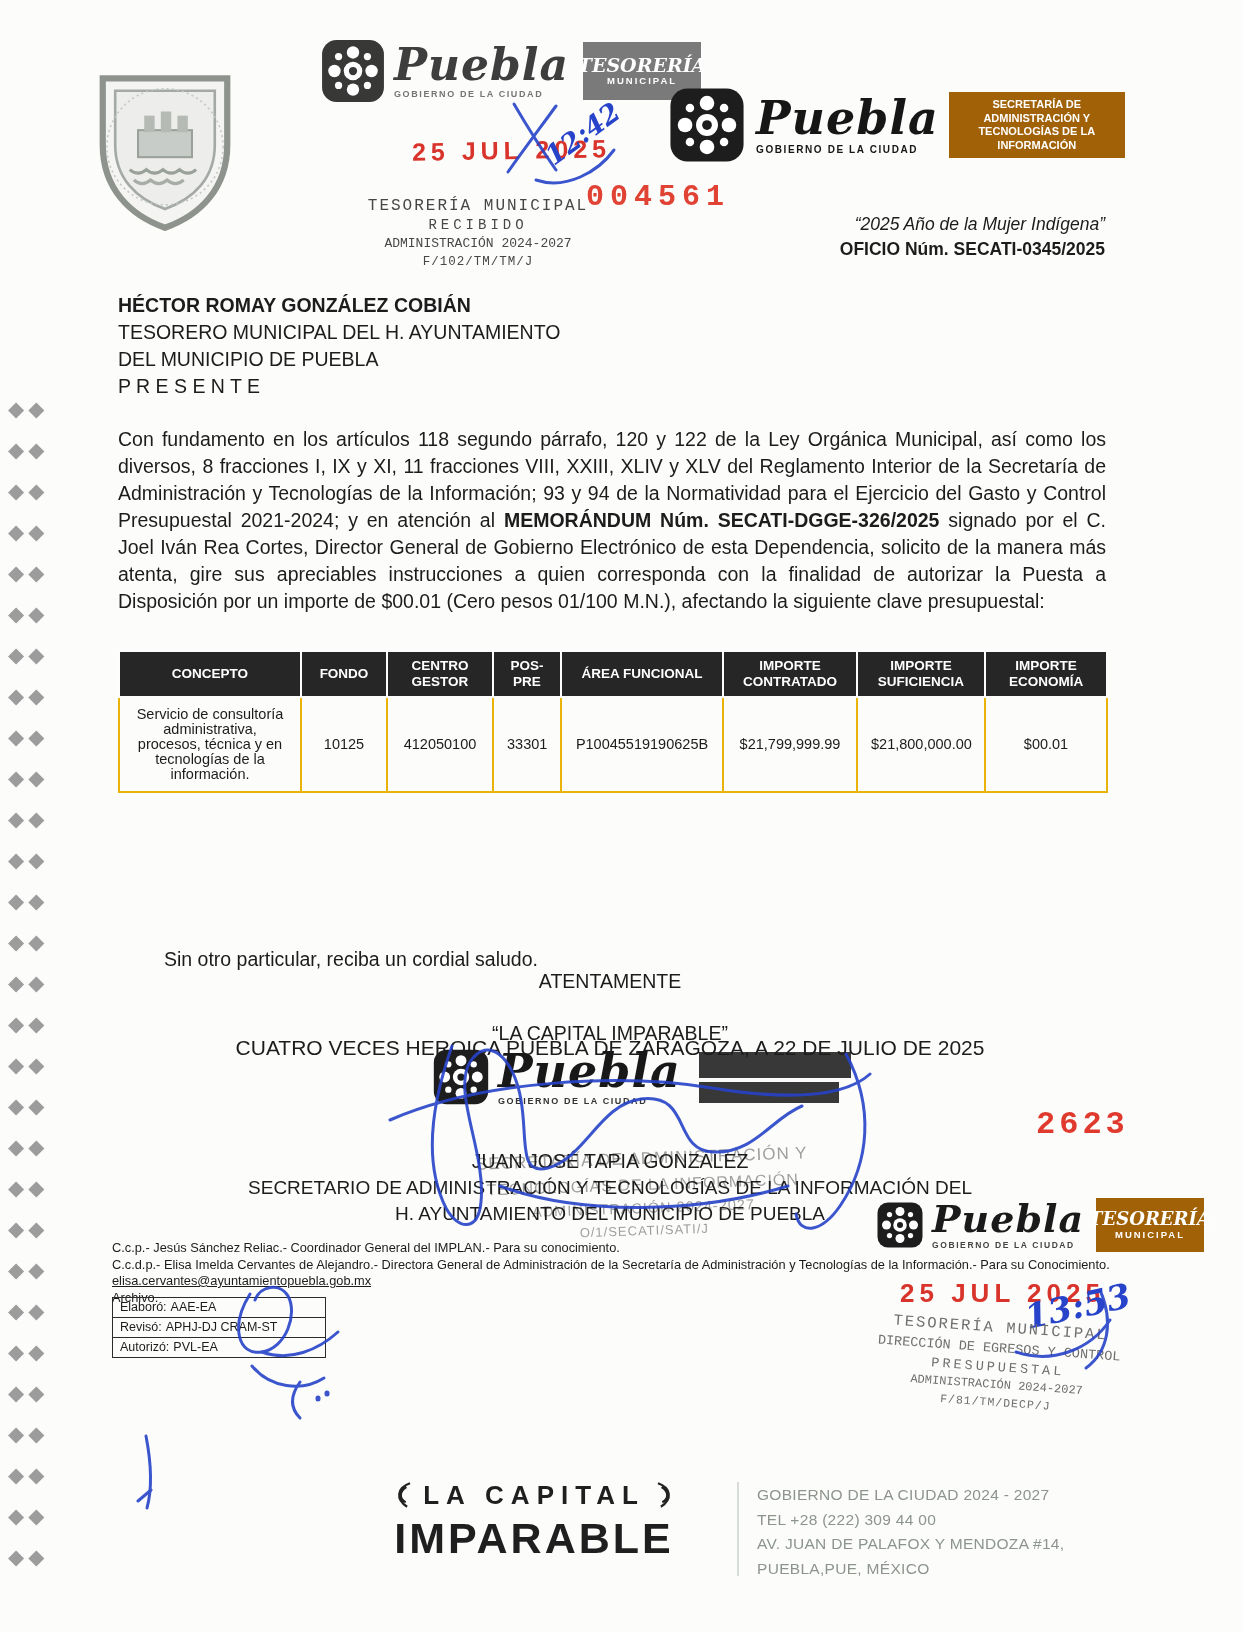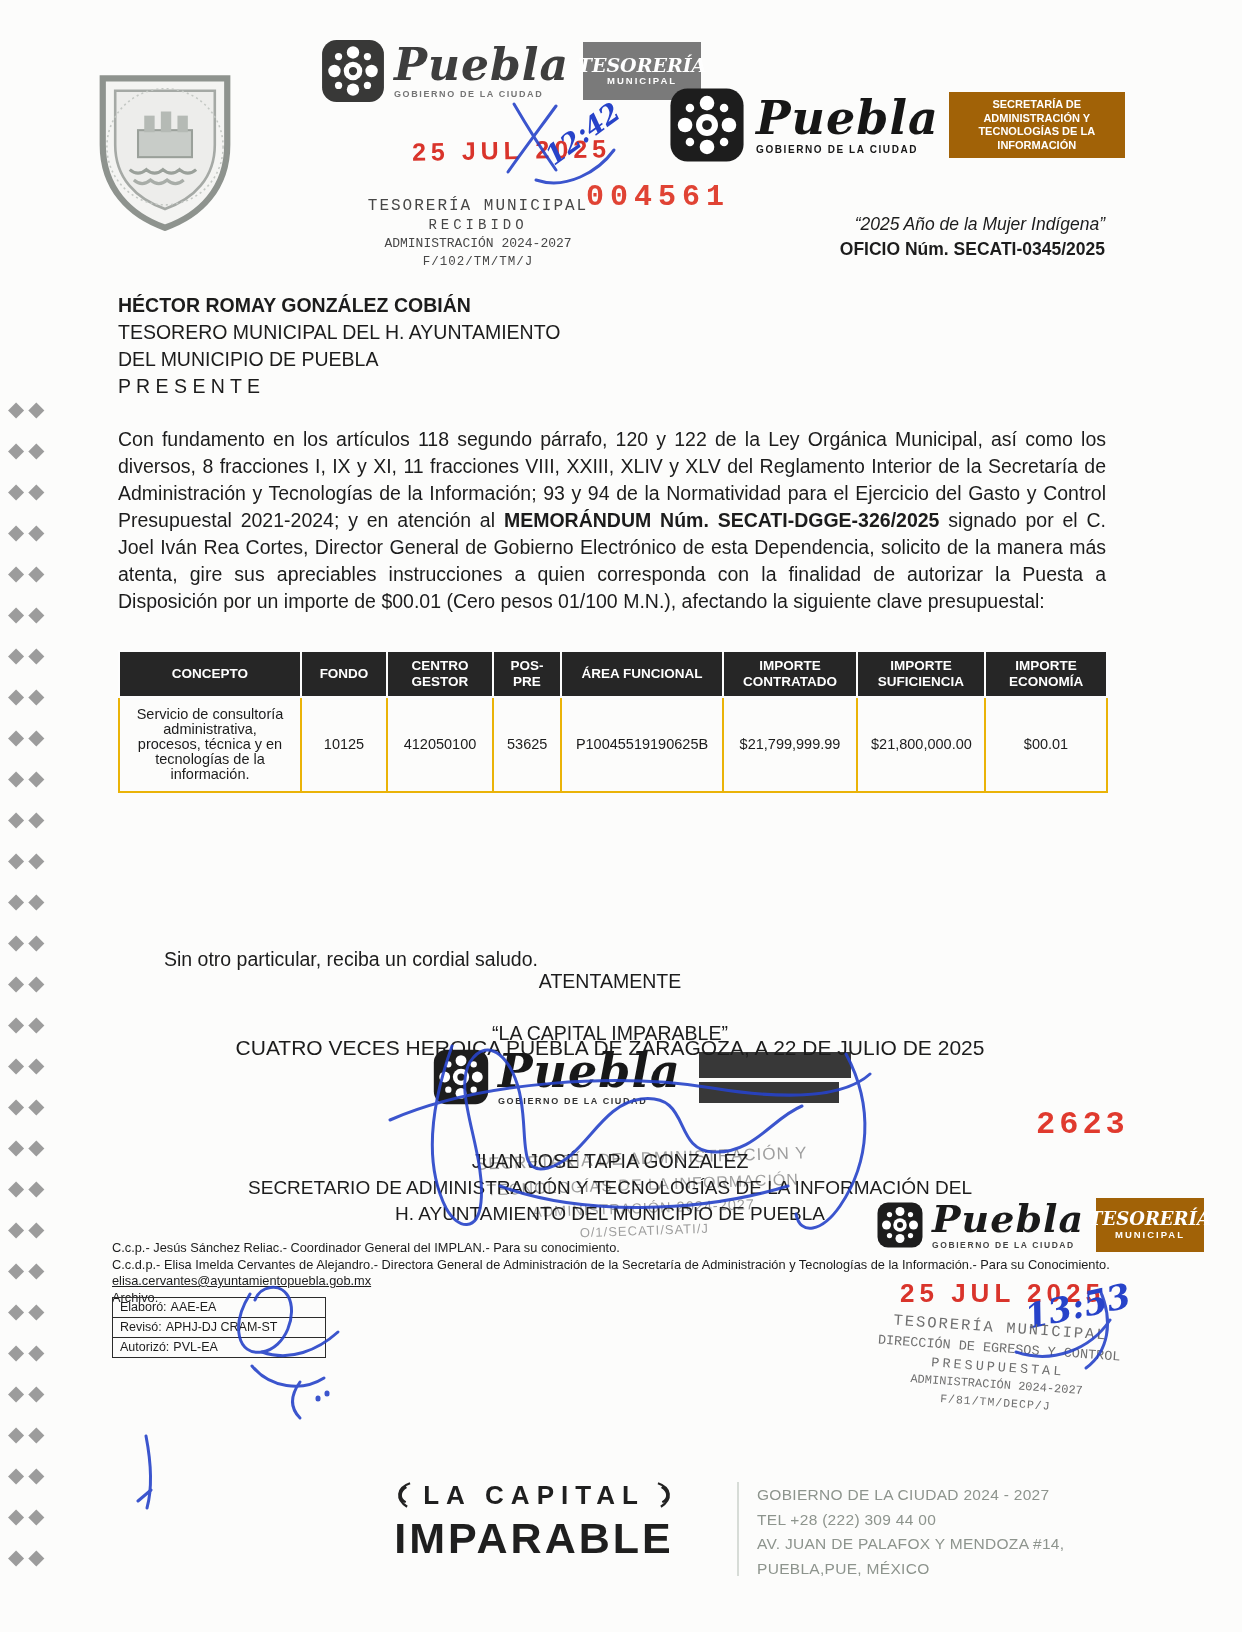--- a/index.html
+++ b/index.html
@@ -226,21 +226,21 @@
         <th>IMPORTE CONTRATADO</th>
         <th>IMPORTE SUFICIENCIA</th>
         <th>IMPORTE ECONOMÍA</th>
       </tr>
     </thead>
     <tbody>
       <tr>
         <td>Servicio de consultoría administrativa, procesos, técnica y en tecnologías de la información.</td>
         <td>10125</td>
         <td>412050100</td>
-        <td>53625</td>
+        <td>33301</td>
         <td>P10045519190625B</td>
         <td>$21,799,999.99</td>
         <td>$21,800,000.00</td>
         <td>$00.01</td>
       </tr>
     </tbody>
   </table>
 
   <p class="para p3">Sin otro particular, reciba un cordial saludo.</p>
 

